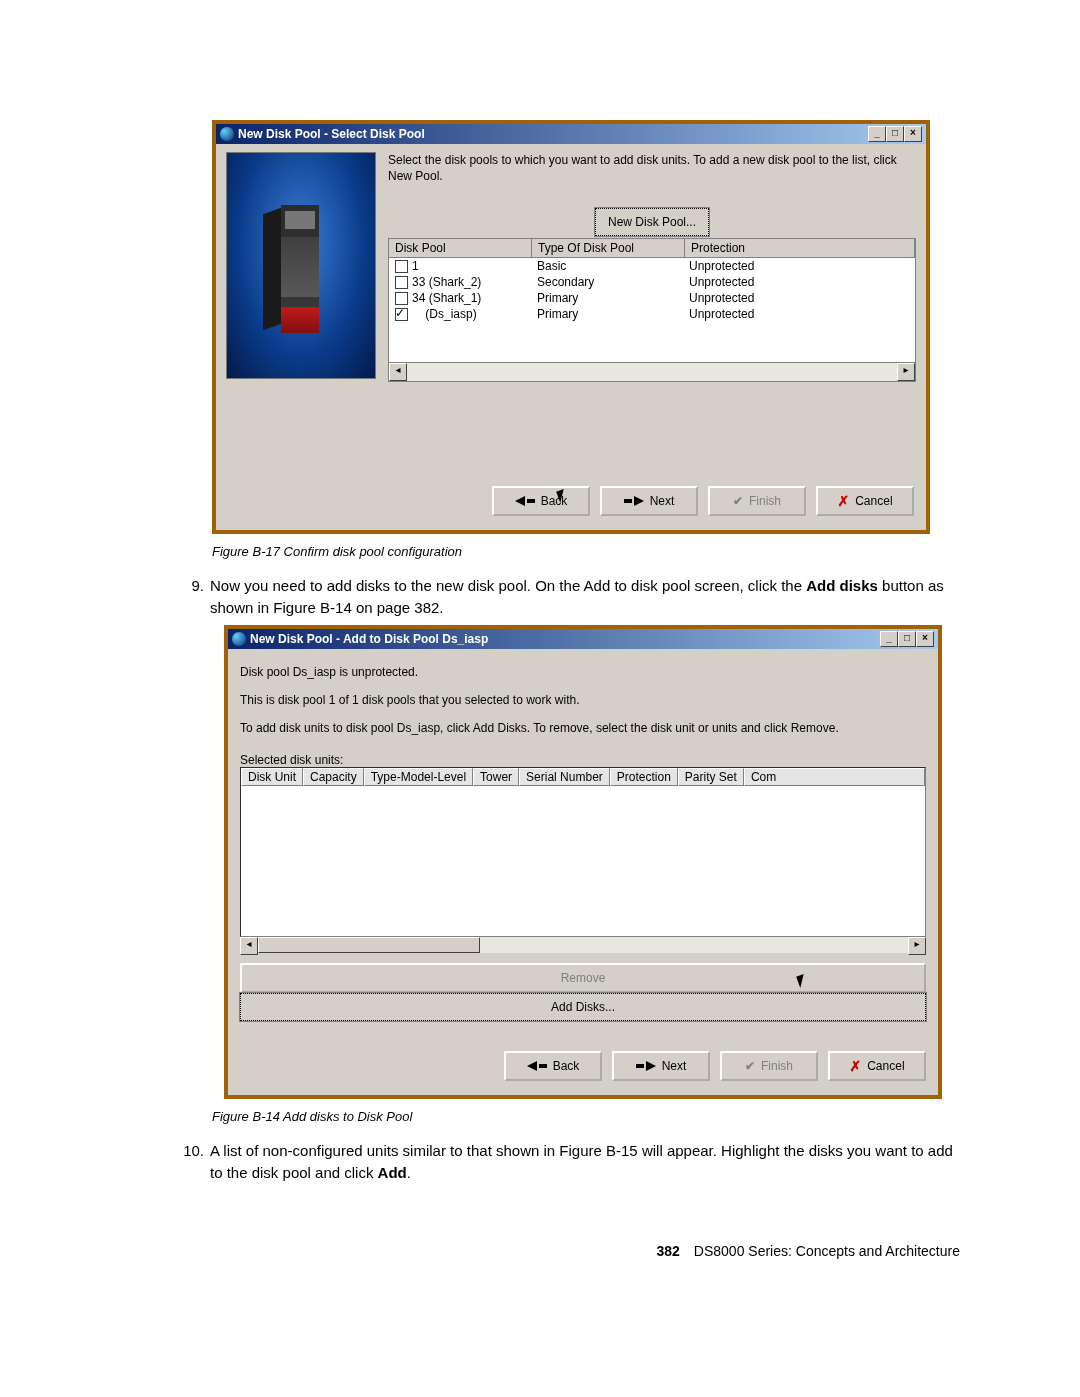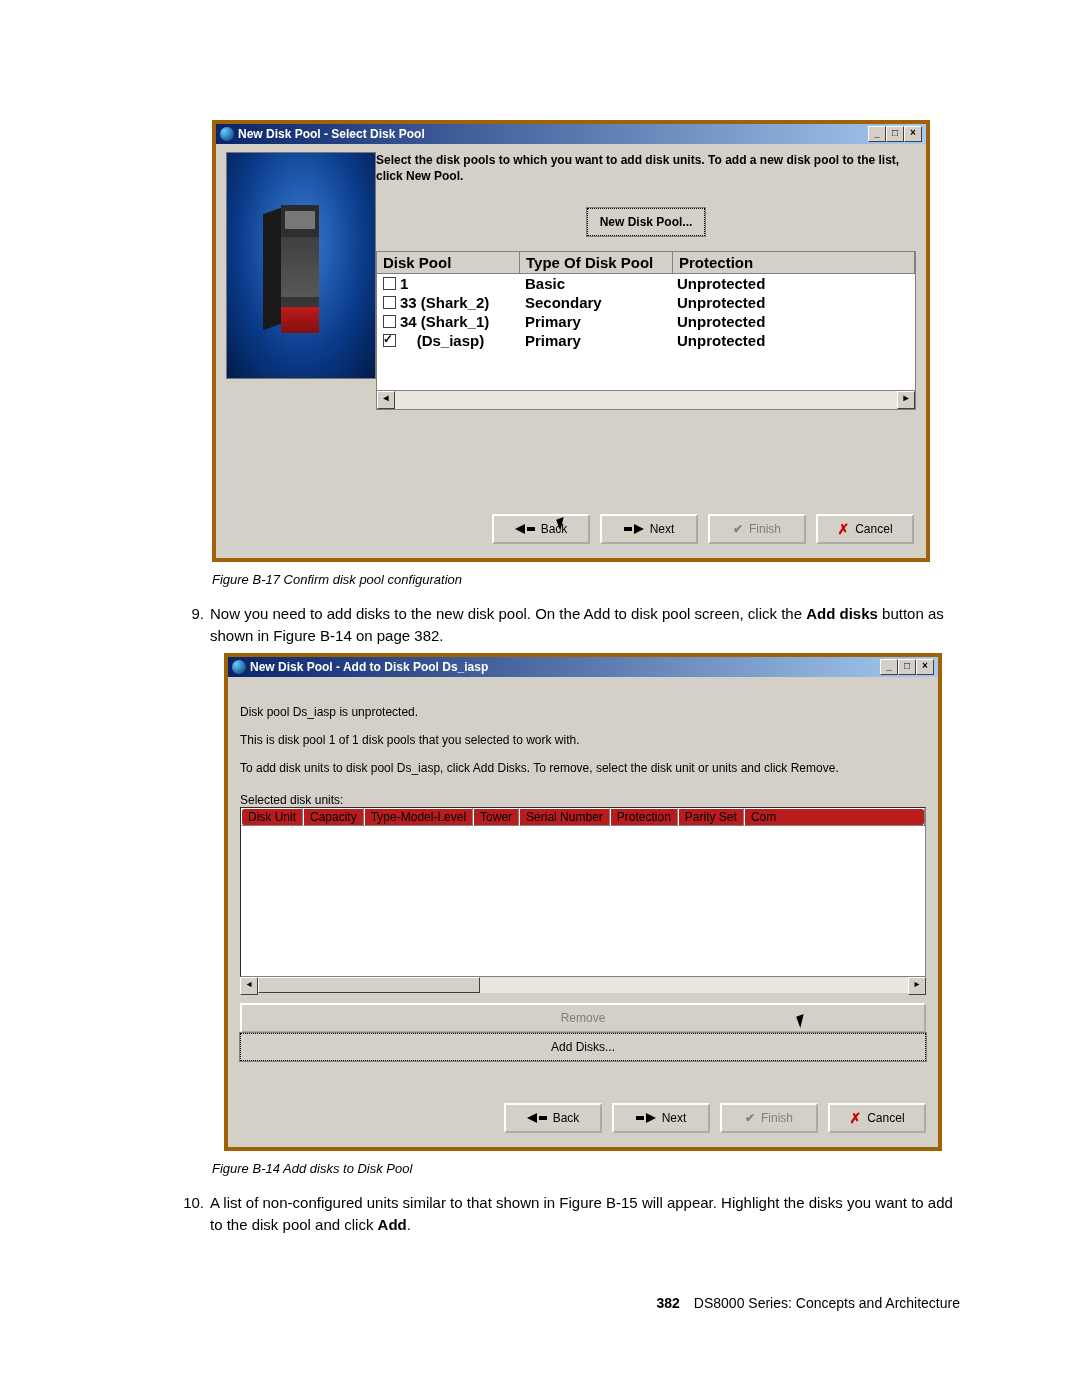--- a/index.html
+++ b/index.html
@@ -45,23 +45,22 @@
     color: #000; font-size: 10px; line-height: 12px; text-align: center;
     font-weight: bold;
   }
   .win-body {
     padding: 0;
     font-size: 12px;
   }
   .upper {
     display: flex;
     align-items: flex-start;
-    gap: 0;
+    gap: 12px;
     padding: 8px 10px 0 10px;
-    font-weight: bold;
   }
   .img-panel {
     width: 148px; height: 225px;
     background: radial-gradient(ellipse at 50% 40%, #3b7ed6 0%, #0a3b8a 60%, #021a4a 100%);
     position: relative;
     border: 1px solid #777;
   }
   .tower {
     position: absolute;
     left: 36px; top: 52px;
@@ -82,39 +81,39 @@
   .tower .mid {
     position: absolute; left: 18px; top: 32px; width: 38px; height: 60px;
     background: linear-gradient(#404040,#585858);
   }
   .tower .red {
     position: absolute; left: 18px; bottom: 0; width: 38px; height: 26px;
     background: linear-gradient(#c01a1a,#801010);
   }
   .right-col { flex: 1; }
   .instr { margin-bottom: 24px; line-height: 1.35; }
-  .btn-row { text-align: center; margin-bottom: 15px; }
+  .btn-row { text-align: center; margin-bottom: 2px; }
   .winbtn {
     display: inline-flex;
     align-items: center;
     gap: 6px;
     padding: 2px 12px;
     font-size: 12px;
     background: #d4d0c8;
     border: 2px outset #fff;
     cursor: default;
     min-width: 70px;
     justify-content: center;
     height: 22px;
   }
   .winbtn.disabled { color: #808080; }
   .winbtn.dotted { border: 1px dotted #000; outline: 1px solid #808080; outline-offset: 0; }
   .list-hdr, .list-row {
     display: flex;
-    font-size: 15px;
+    font-size: 12px;
   }
   .list-wrap { border: 1px solid #808080; background: #fff; padding: 0; }
   .list-hdr .cell {
     background: #d4d0c8;
     border-right: 1px solid #808080;
     border-bottom: 1px solid #808080;
     padding: 2px 6px;
   }
   .list-row .cell {
     padding: 1px 6px;
@@ -164,25 +163,25 @@
     border-top:5px solid transparent; border-bottom:5px solid transparent;
     border-left:10px solid #000; margin-left:2px; vertical-align:-1px;}
   .check-ico { color:#808080; font-weight:bold; }
   .x-ico { color:#c00; font-weight:bold; font-size:14px;}
   .caption { font-style: italic; font-size: 13px; margin: 6px 0 16px 32px; }
   .body-text { font-size: 15px; line-height: 1.45; margin: 0 0 18px 0;}
   .ol-item { display: flex; gap: 6px; margin-bottom: 6px;}
   .ol-num { width: 24px; text-align: right; }
   .ol-body { flex: 1; }
   .bold { font-weight: bold;}
-  .win2-body { padding: 24px 12px; font-size: 12px; }
+  .win2-body { padding: 12px 12px; font-size: 12px; }
   .win2-body p { margin: 4px 0 14px 0; }
   .tbl-hdr {
     display: flex;
-    background: #b91c1c;
+    background: #e5e5e5;
     border-radius: 6px;
   }
   .tbl-hdr .th {
     border: 1px solid #fff;
     border-right-color: #808080; border-bottom-color: #808080;
     padding: 1px 6px;
     white-space: nowrap;
   }
   .tbl-area { background: #fff; border: 1px inset #808080; }
   .tbl-blank { height: 150px; }

